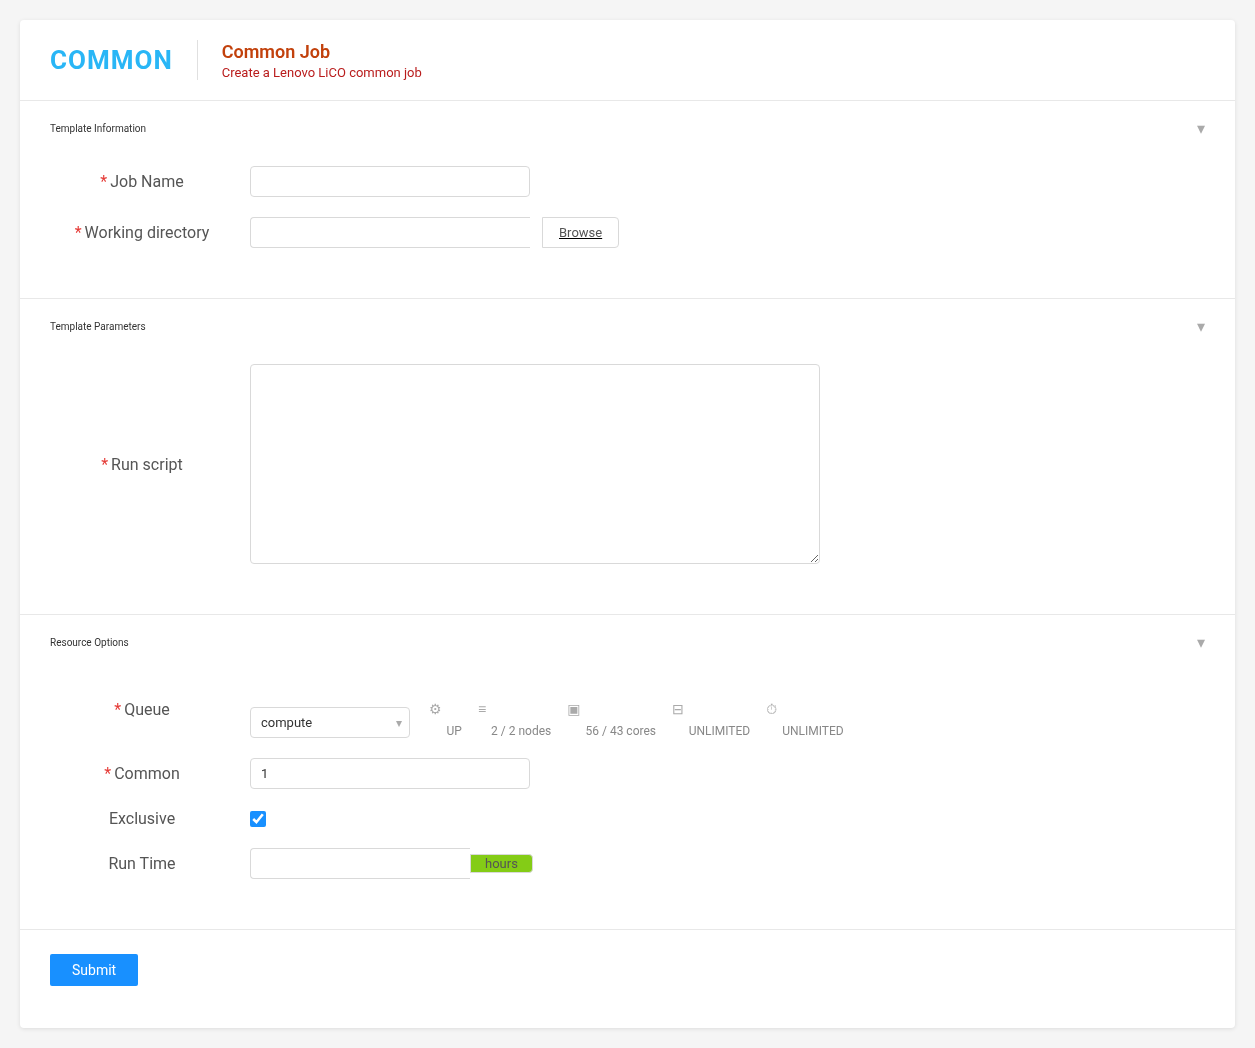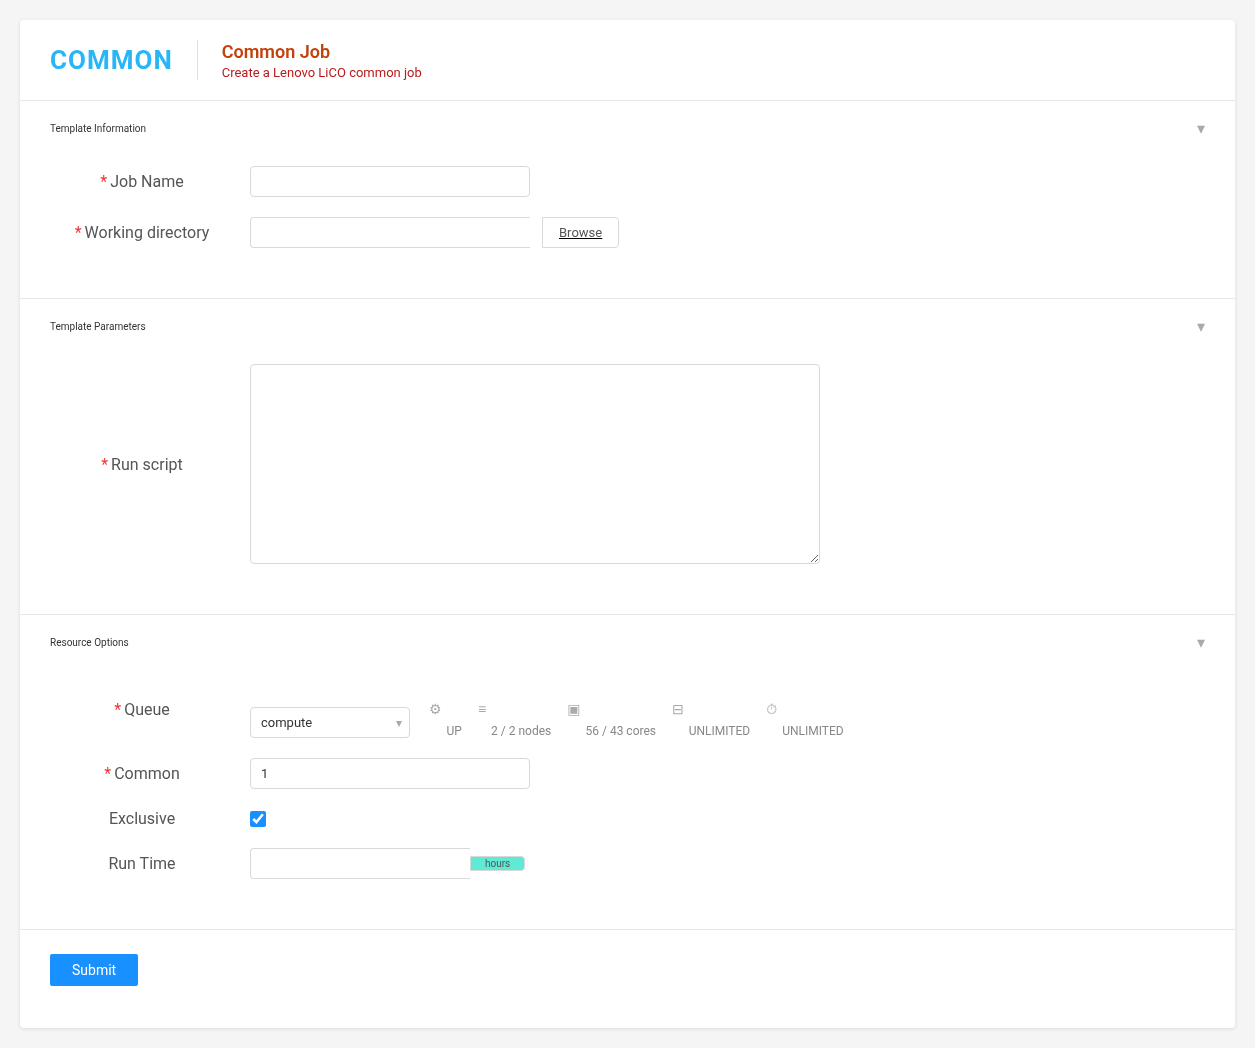--- a/index.html
+++ b/index.html
@@ -263,22 +263,22 @@
       font-size: 13px;
       color: #333;
       outline: none;
       border-right: none;
     }
 
     .runtime-unit {
       border: 1px solid #d9d9d9;
       border-radius: 0 4px 4px 0;
       padding: 1px 14px;
-      background: #5eead4;
-      font-size: 10px;
+      background: #84cc16;
+      font-size: 13px;
       color: #555;
     }
 
     
     .footer-actions {
       padding: 24px 30px;
     }
 
     .submit-button {
       background: #1890ff;

